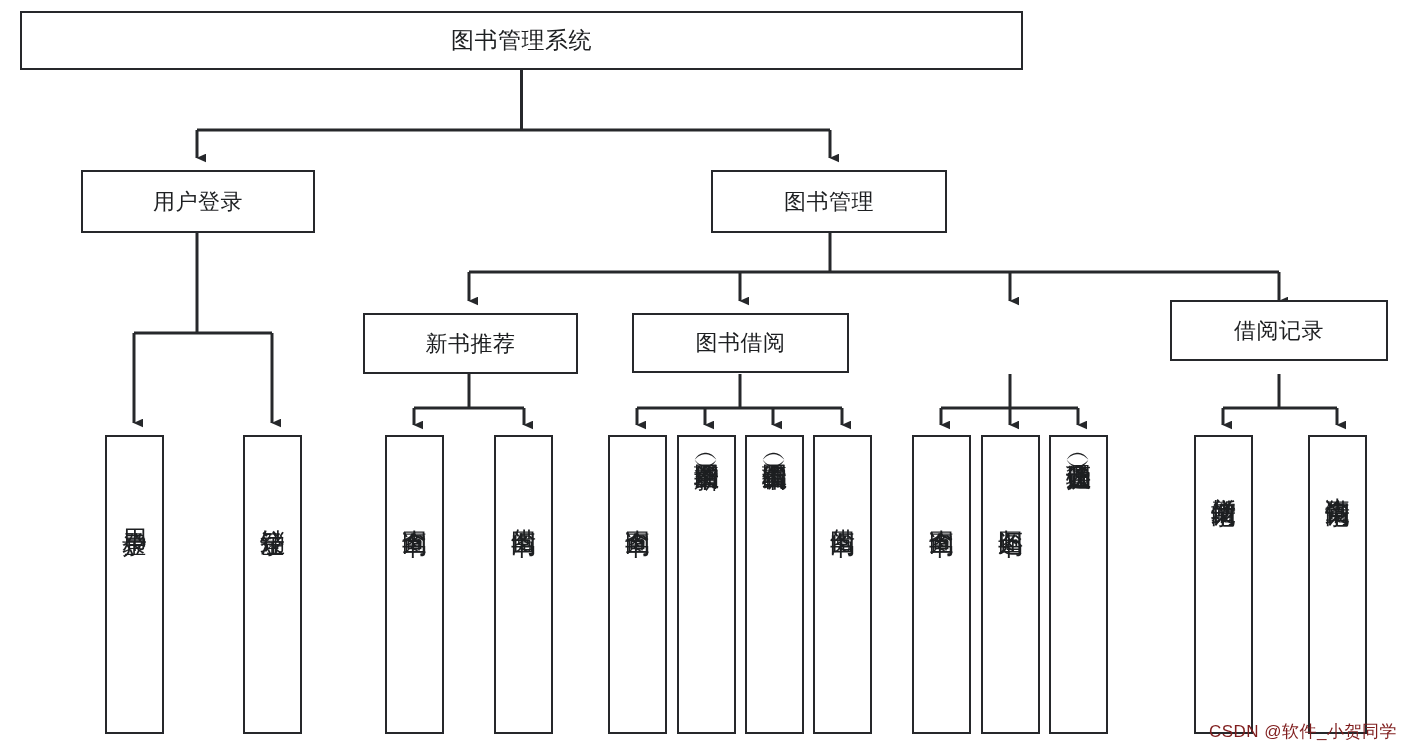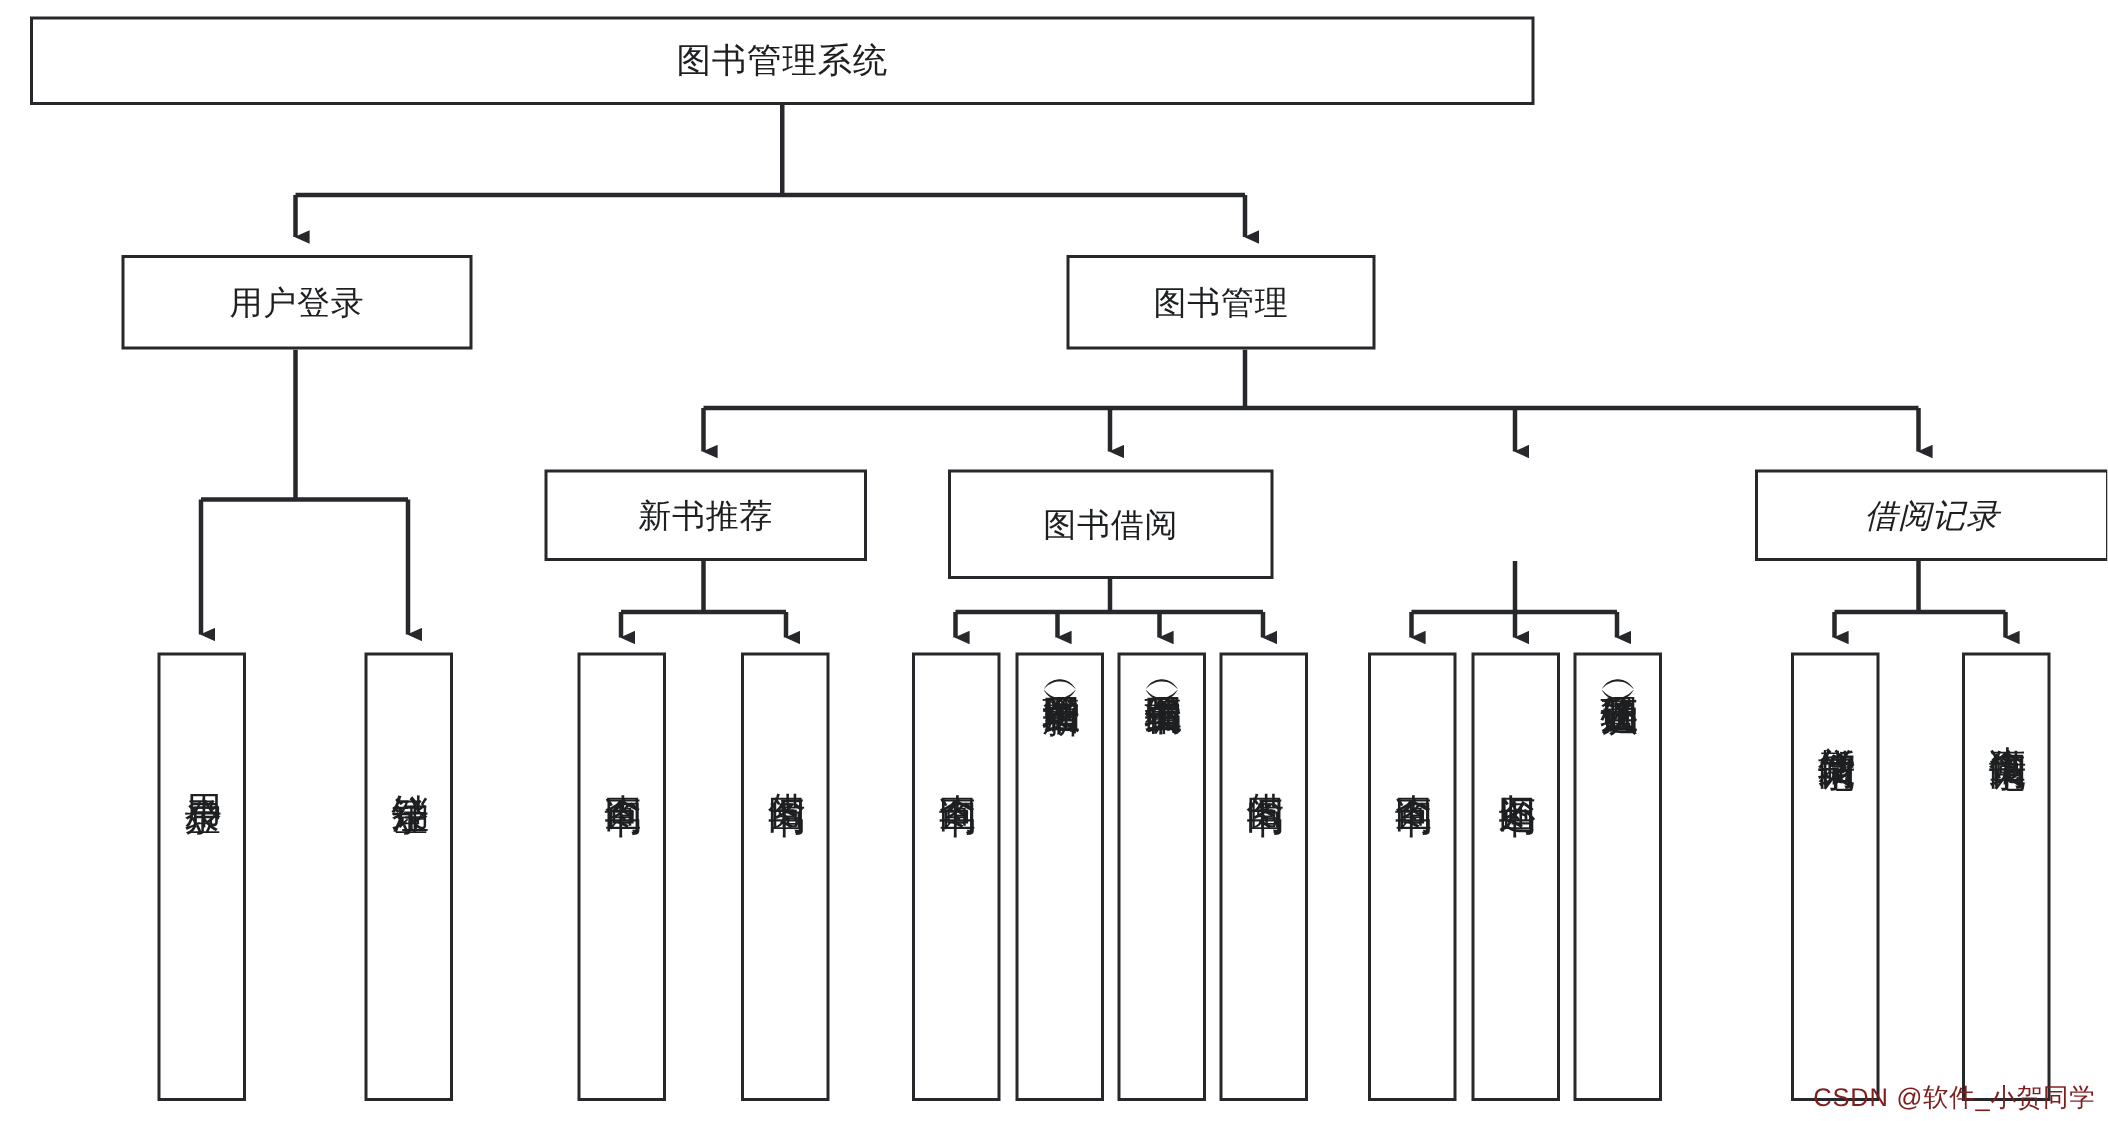--- a/index.html
+++ b/index.html
@@ -135,31 +135,31 @@
     </g>
   </svg>
 
   <div class="node horizontal root" style="left:20px; top:11px; width:1003px; height:59px;">
     <span class="label">图书管理系统</span>
   </div>
 
   <div class="node horizontal" style="left:81px; top:170px; width:234px; height:63px;">
     <span class="label">用户登录</span>
   </div>
-  <div class="node horizontal" style="left:711px; top:170px; width:206px; height:63px;">
+  <div class="node horizontal" style="left:711px; top:170px; width:236px; height:63px;">
     <span class="label">图书管理</span>
   </div>
 
   <div class="node horizontal" style="left:363px; top:313px; width:215px; height:61px;">
     <span class="label">新书推荐</span>
   </div>
-  <div class="node horizontal" style="left:632px; top:313px; width:217px; height:73px;">
+  <div class="node horizontal" style="left:632px; top:313px; width:217px; height:60px;">
     <span class="label">图书借阅</span>
   </div>
-  <div class="node horizontal" style="left:1170px; top:313px; width:236px; height:61px;font-style:italic;">
+  <div class="node horizontal" style="left:1170px; top:300px; width:218px; height:61px;">
     <span class="label">借阅记录</span>
   </div>
 
   <div class="node vertical" style="left:105px; top:435px; width:59px; height:299px; padding-top:72px;">
     <span class="label">用户登录</span>
   </div>
   <div class="node vertical" style="left:243px; top:435px; width:59px; height:299px; padding-top:72px;">
     <span class="label">注销登录</span>
   </div>
 

